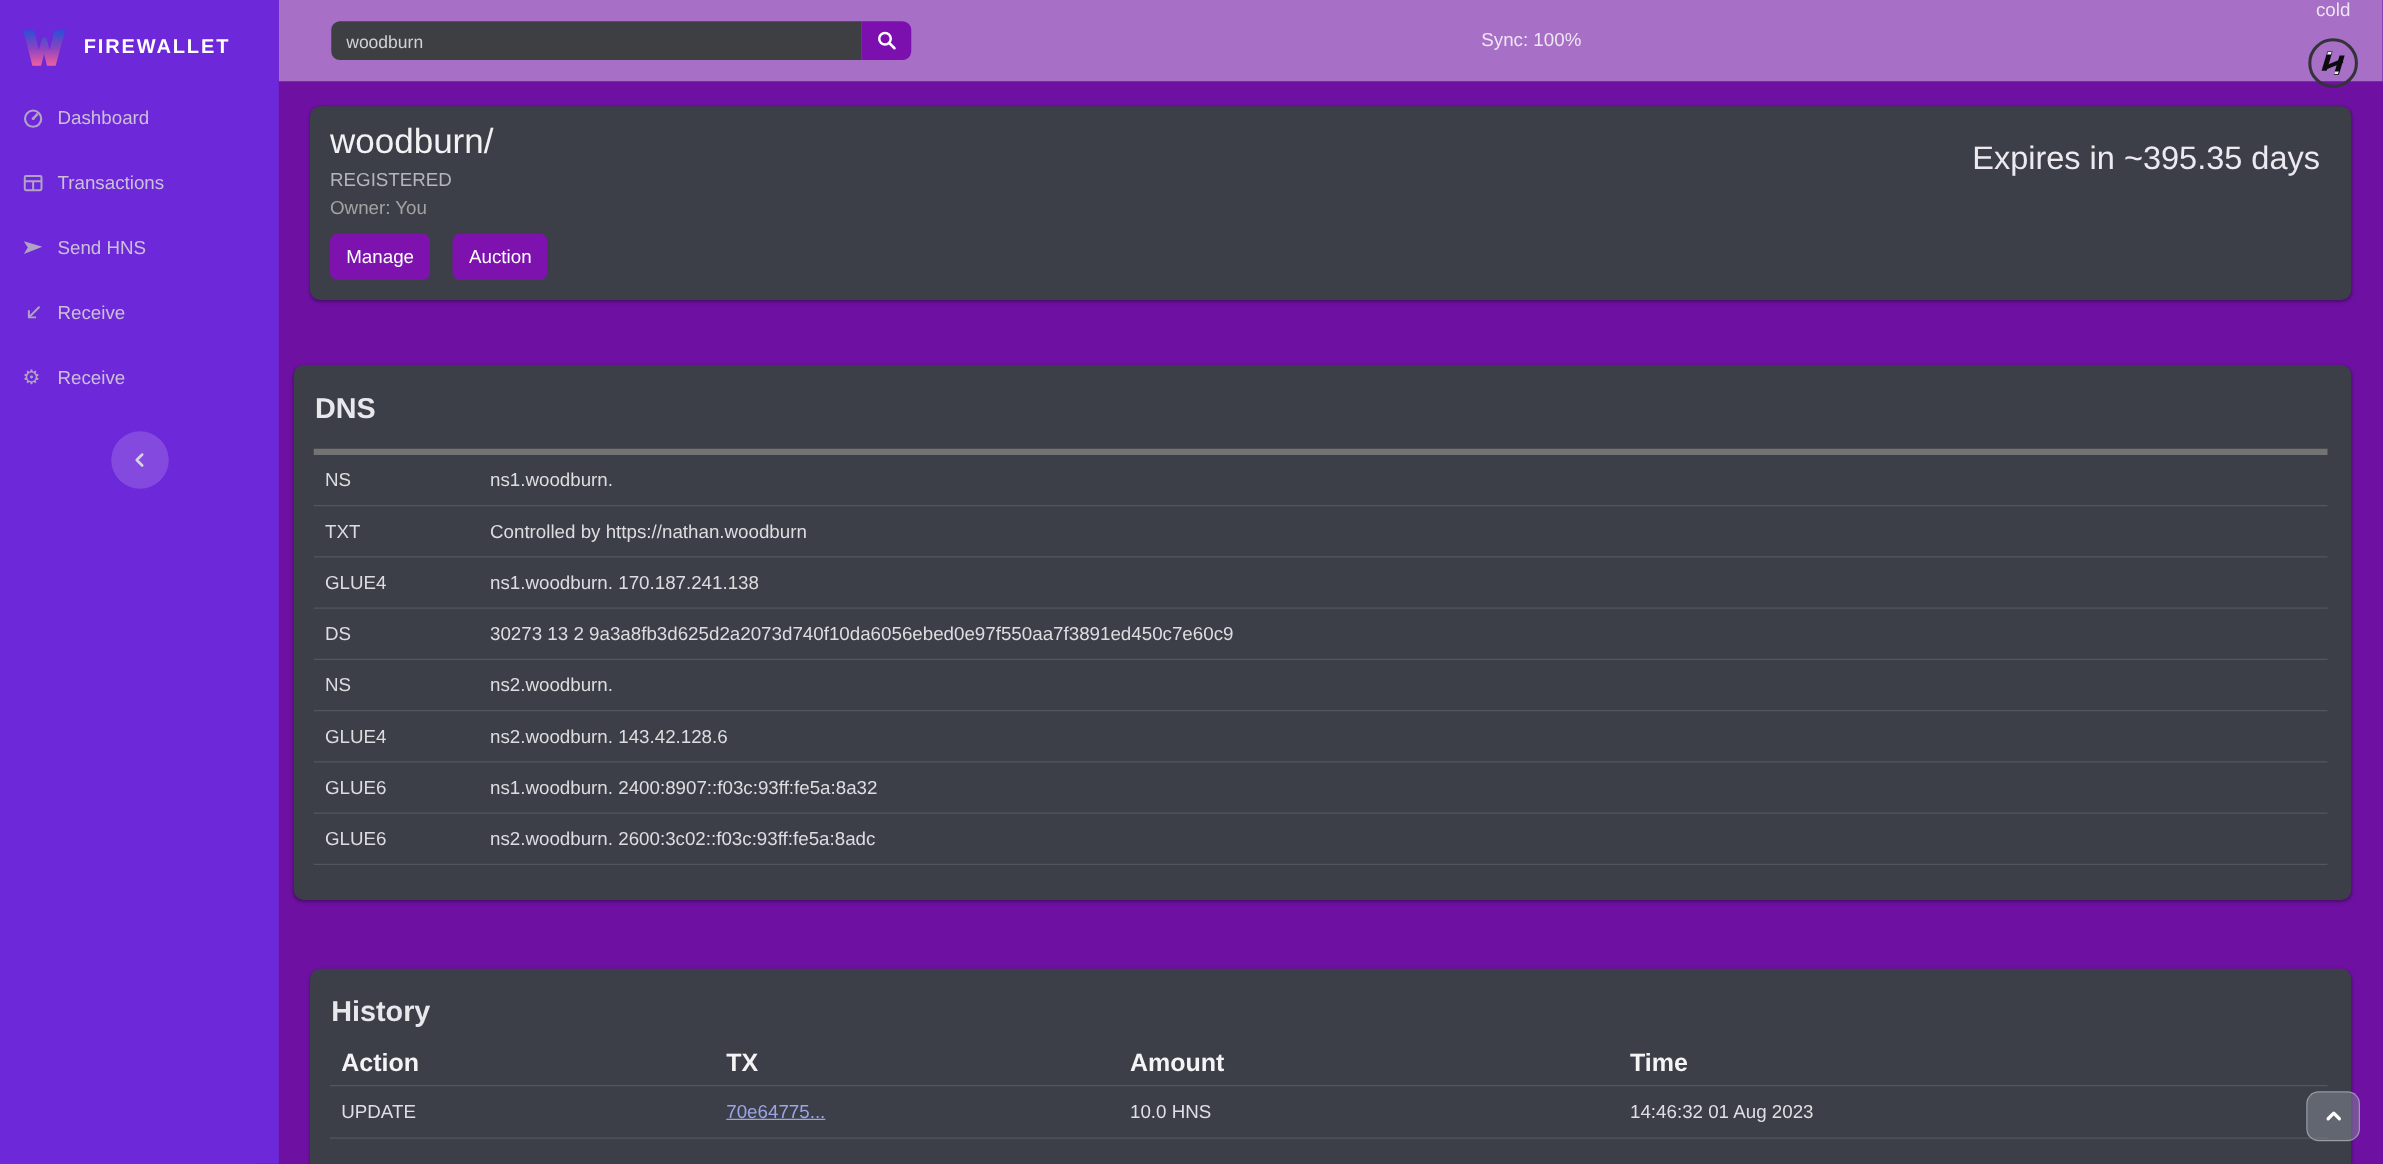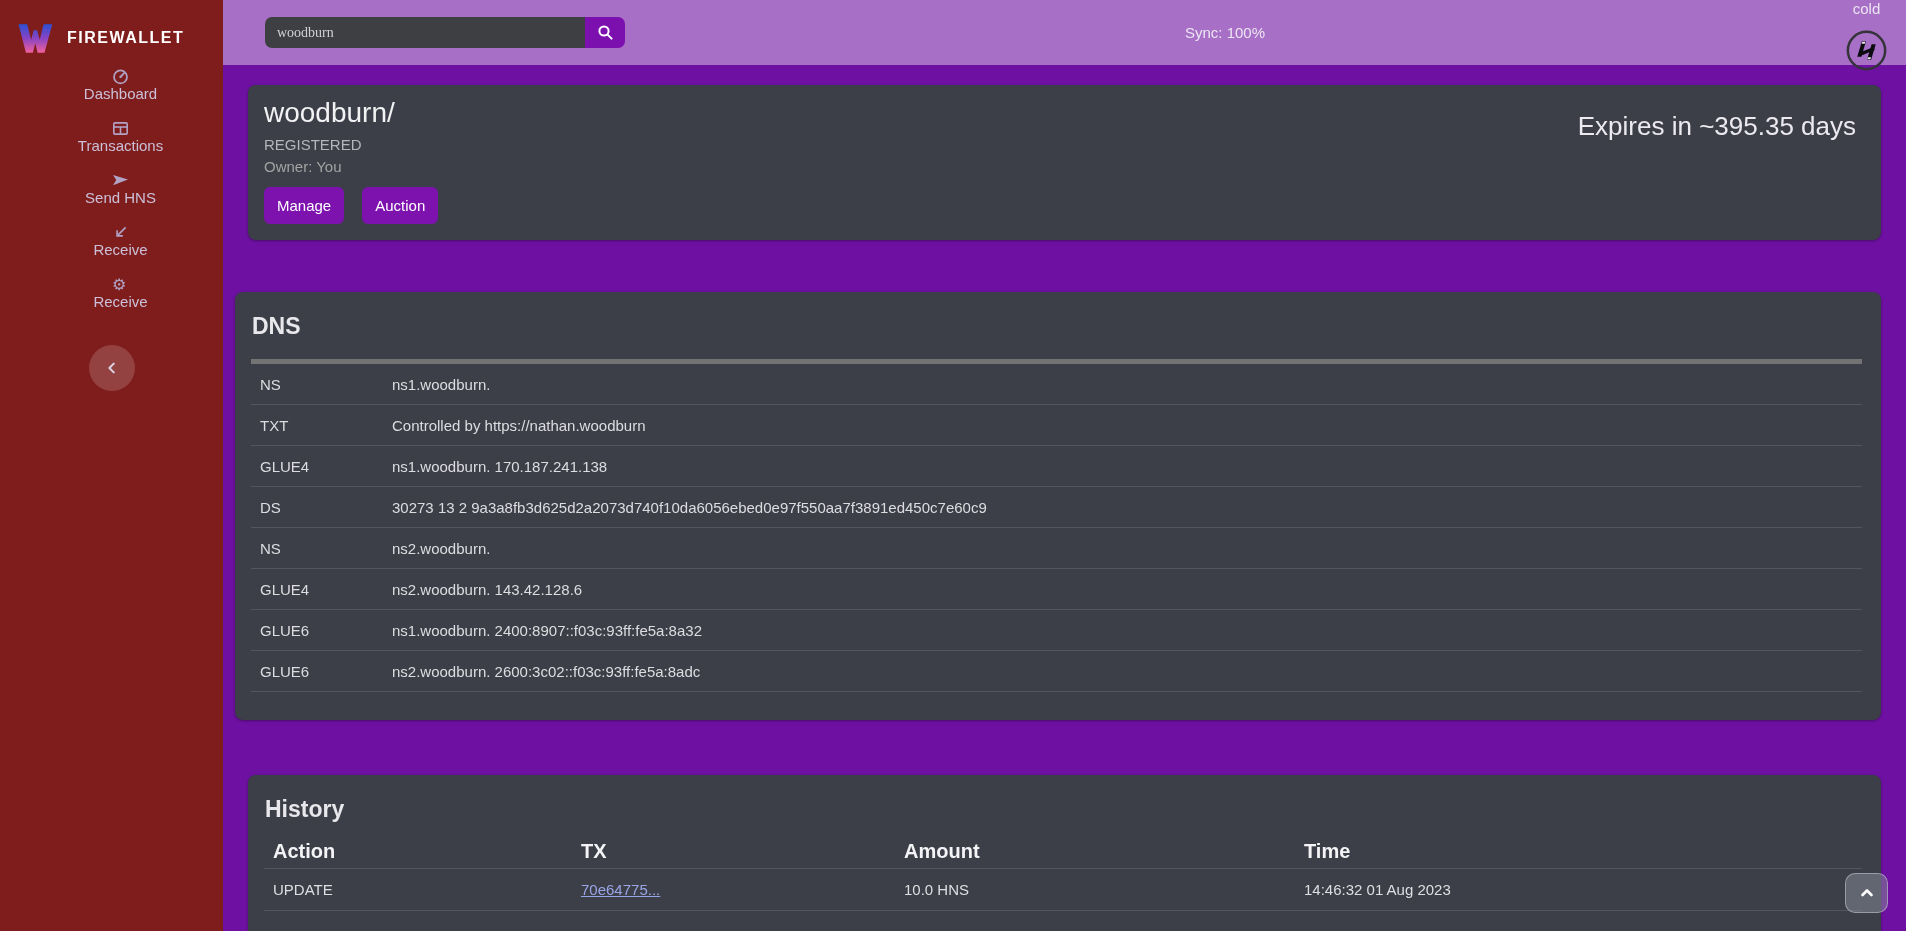--- a/index.html
+++ b/index.html
@@ -7,59 +7,59 @@
     width: 1906px; height: 931px;
     overflow: hidden;
     font-family: "Liberation Sans", sans-serif;
     background: #6e11a3;
   }
 
   
   #sidebar {
     position: absolute; left: 0; top: 0;
     width: 223px; height: 931px;
-    background: #7f1d1d; z-index: 5;
+    background: #6d28d9; z-index: 5;
   }
   .brand {
     display: flex; align-items: center; gap: 13px;
     padding: 11px 0 0 16px; height: 64px;
   }
   .brand-name {
     color: #ffffff; font-weight: bold; font-size: 16px;
     letter-spacing: 1.5px;
   }
   .nav { padding-top: 4px; }
   .nav-item {
     height: 52px; display: flex; align-items: center;
-    padding-left: 18px; 
-    color: #cbc0d8; font-size: 15px; cursor: pointer; flex-direction: column;
+    padding-left: 18px; gap: 11px;
+    color: #cbc0d8; font-size: 15px; cursor: pointer;
   }
   .nav-icon { width: 17px; height: 17px; color: #b2a3c5; flex: 0 0 17px; display: inline-flex; }
   .nav-icon svg { width: 17px; height: 17px; }
   .gear-glyph { font-size: 16px; line-height: 17px; color: #b2a3c5; }
   .collapse-btn {
     position: absolute; left: 89px; top: 345px;
     width: 46px; height: 46px; border-radius: 50%;
     background: rgba(255,255,255,0.16);
     display: flex; align-items: center; justify-content: center;
     cursor: pointer;
   }
 
   
   #topbar {
     position: absolute; left: 223px; top: 0; right: 0; height: 65px;
     background: #a76fc5; z-index: 4;
   }
   .search-wrap { position: absolute; left: 42px; top: 17px; display: flex; }
   .search-input {
-    width: 320px; height: 31px;
+    width: 424px; height: 31px;
     background: #3e3f43; border: none; outline: none;
     border-radius: 7px 0 0 7px;
     color: #d2d2d5; font-size: 14px; padding: 0 12px;
-    font-family: Liberation Serif, serif;
+    font-family: Liberation Sans, sans-serif;
   }
   .search-btn {
     width: 40px; height: 31px; border: none; cursor: pointer;
     background: #7b10af; border-radius: 0 7px 7px 0;
     display: flex; align-items: center; justify-content: center;
   }
   .sync-label {
     position: absolute; left: 962px; top: 0; height: 65px;
     line-height: 65px; color: #ece5f3; font-size: 15px;
   }

